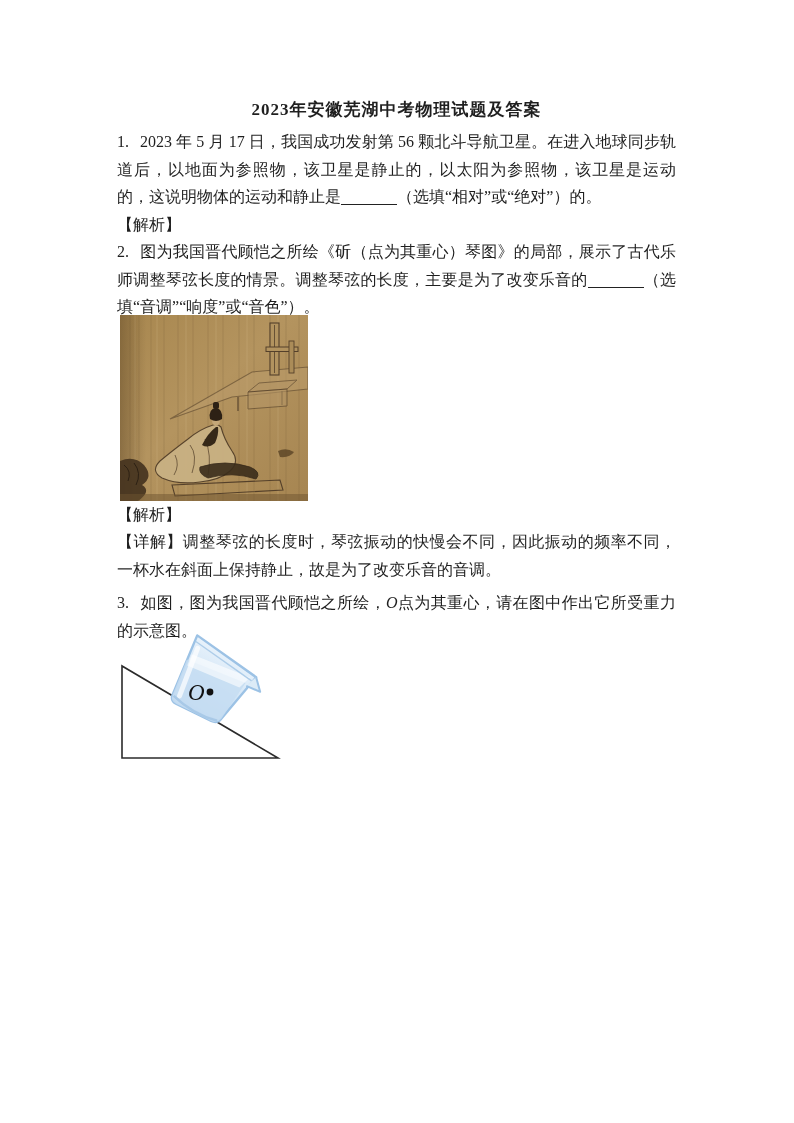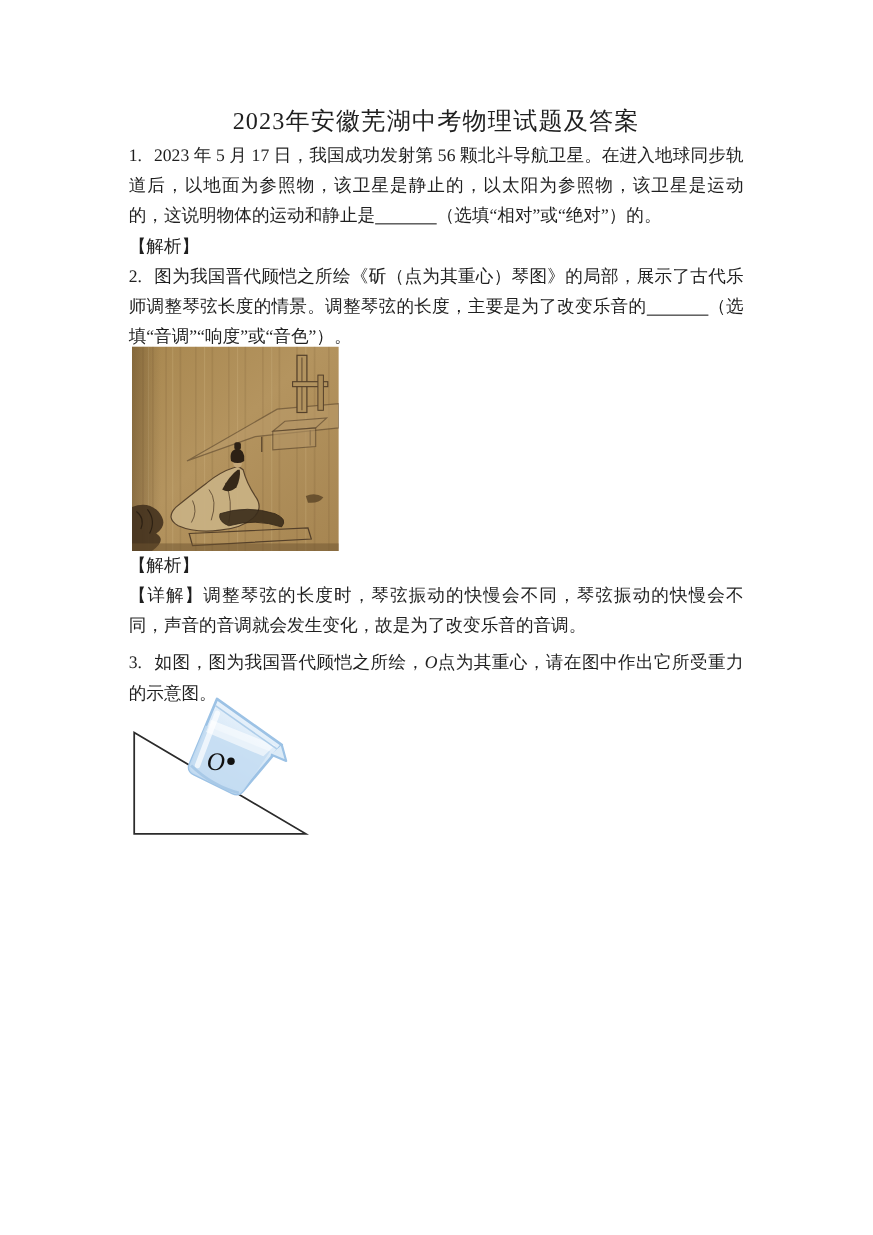--- a/index.html
+++ b/index.html
@@ -7,22 +7,22 @@
     position:relative;
     width:794px; height:1123px;
     background:#ffffff;
     overflow:hidden;
     font-family:"Liberation Serif", serif;
     color:#1f1f1f;
   }
   .content { padding:0 118px 0 117px; }
   h1.title {
     margin:96px 0 0 0;
-    font-size:22px; line-height:28px;
-    font-weight:normal; text-align:center;
+    font-size:17px; line-height:28px;
+    font-weight:bold; text-align:center;
     letter-spacing:1px;
   }
   h2.section {
     margin:30px 0 0 0;
     font-size:16.5px; line-height:21px;
     font-weight:bold;
   }
   p.para {
     margin:0; font-size:16px; line-height:27.5px;
     text-align:justify;
@@ -132,21 +132,21 @@
           <path d="M 4,150 Q 12,156 8,166 M 14,148 Q 22,158 16,170" stroke="#2c2013" stroke-width="1" fill="none"></path>
         </g>
         <path d="M 158,136 Q 166,132 174,137 Q 170,143 160,142 Z" fill="#5a4426" opacity="0.8"></path>
         <rect y="179" width="188" height="7" fill="#6e5430" opacity="0.5"></rect>
       </svg>
     </div>
 
 
     <p class="para"><span>【解析】</span></p>
 
-    <p class="para"><span>【详解】</span><span>调整琴弦的长度时，琴弦振动的快慢会不同，琴弦振动的快慢会不同，声音的音调就会发生变化，故是为了改变乐音的音调。</span></p>
+    <p class="para"><span>【详解】</span><span>调整琴弦的长度时，琴弦振动的快慢会不同，因此振动的频率不同，一杯水在斜面上保持静止，故是为了改变乐音的音调。</span></p>
 
     <p class="para q3-line"><span class="qnum">3.</span><span>如图，图为我国晋代顾恺之所绘，</span><span class="italic-o">O</span><span>点为其重心，请在图中作出它所受重力的示意图。</span></p>
 
     <div class="figure figure-diagram">
       <svg viewBox="0 0 200 135" width="200" height="135" xmlns="http://www.w3.org/2000/svg">
         <defs>
           <linearGradient id="cupBodyGrad" x1="0" y1="0" x2="0" y2="1">
             <stop offset="0" stop-color="#e8f2fb"></stop>
             <stop offset="0.55" stop-color="#cfe3f5"></stop>
             <stop offset="1" stop-color="#b9d5ee"></stop>

